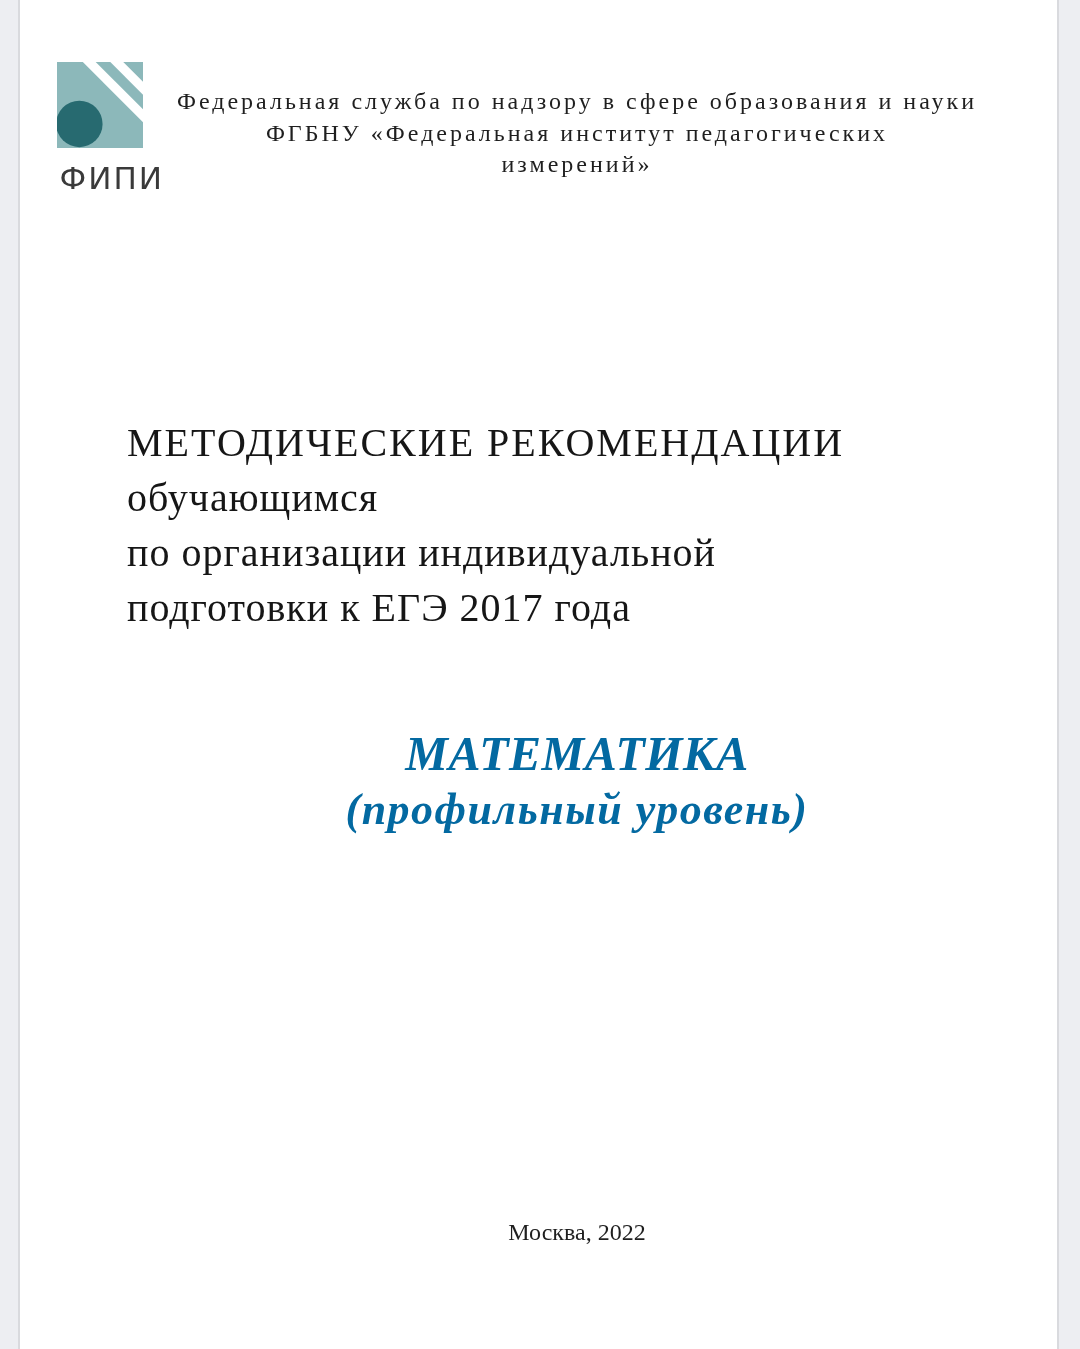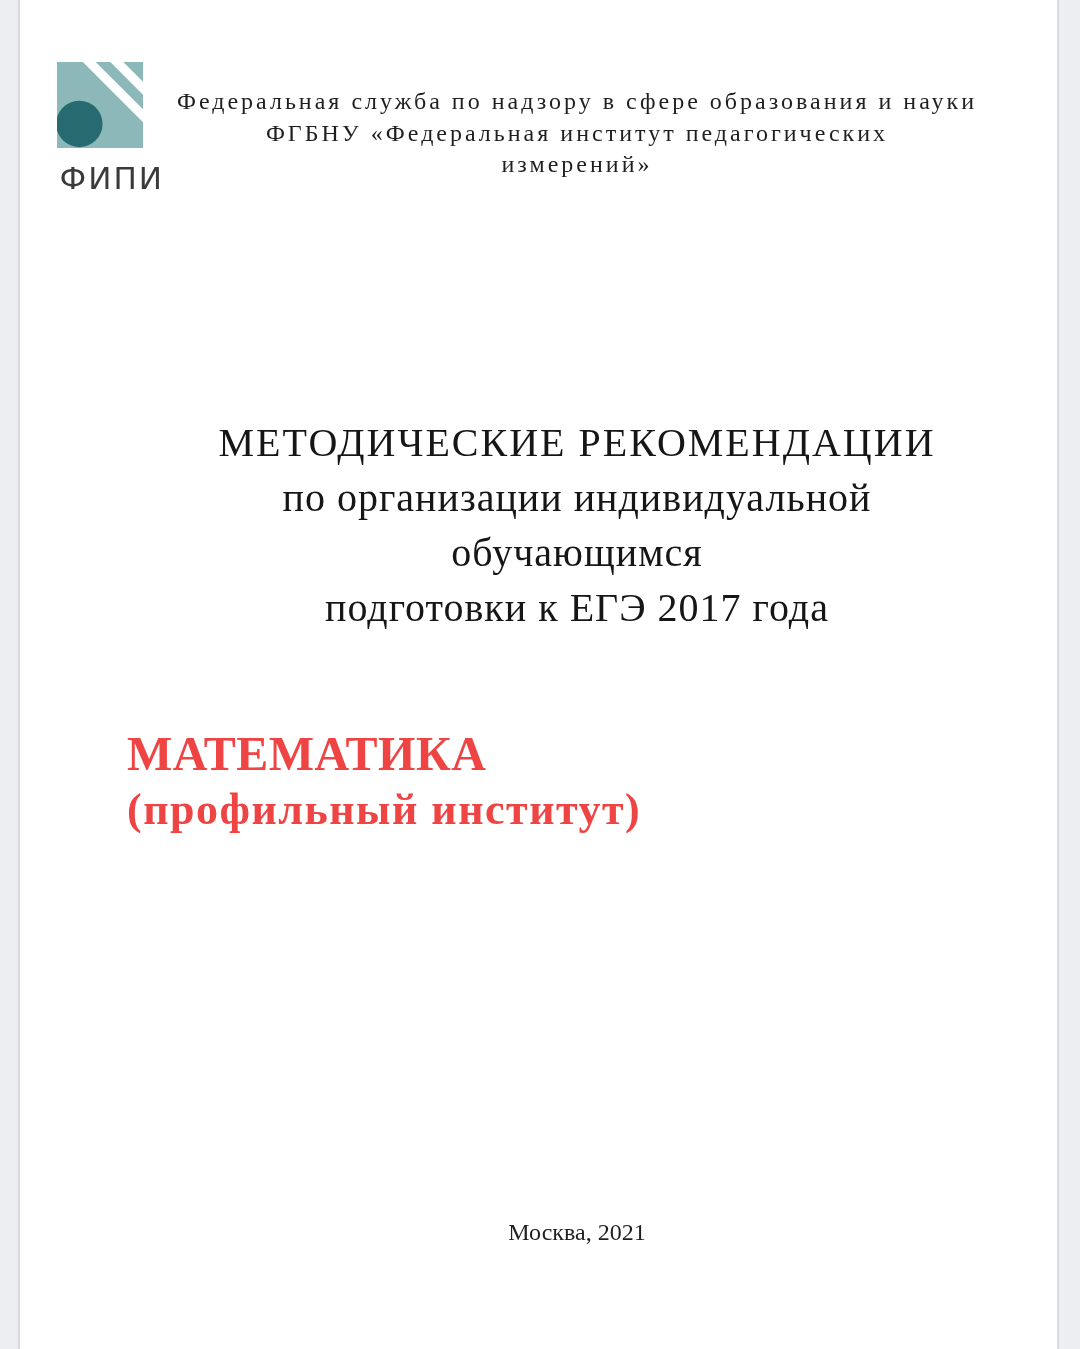--- a/index.html
+++ b/index.html
@@ -59,36 +59,38 @@
     line-height: 31.5px;
     letter-spacing: 3px;
     color: #1f1f1f;
   }
 
   
   .doc-title {
     position: absolute;
     left: 105px; right: 28px;
     top: 415px;
-    text-align: center;
+    text-align: left;
     font-size: 40px;
     line-height: 55px;
     letter-spacing: 1px;
     color: #161616;
   }
   .doc-title .caps-line { letter-spacing: 2px; }
 
   
   .subject {
     position: absolute;
     left: 105px; right: 28px;
     top: 726px;
+    text-align: center;
     font-weight: bold;
-    color: #ef4444;
+    color: #0369a1;
     line-height: 56px;
+    font-style: italic;
   }
   .subject .subj-main { font-size: 48px; letter-spacing: 0.5px; }
   .subject .subj-sub  { font-size: 44px; letter-spacing: 1.5px; }
 
   
   .imprint {
     position: absolute;
     left: 105px; right: 28px;
     top: 1212px;
     text-align: center;
@@ -116,26 +118,26 @@
     <div class="logo-word">ФИПИ</div>
 
     <div class="org-header">
       <div>Федеральная служба по надзору в сфере образования и науки</div>
       <div>ФГБНУ «Федеральная институт педагогических</div>
       <div>измерений»</div>
     </div>
 
     <div class="doc-title">
       <div class="caps-line">МЕТОДИЧЕСКИЕ РЕКОМЕНДАЦИИ</div>
+      <div>обучающимся</div>
       <div>по организации индивидуальной</div>
-      <div>обучающимся</div>
       <div>подготовки к ЕГЭ 2017 года</div>
     </div>
 
     <div class="subject">
       <div class="subj-main">МАТЕМАТИКА</div>
-      <div class="subj-sub">(профильный институт)</div>
+      <div class="subj-sub">(профильный уровень)</div>
     </div>
 
-    <div class="imprint">Москва, 2021</div>
+    <div class="imprint">Москва, 2022</div>
 
   </div>
 </div>
 
 </body></html>

